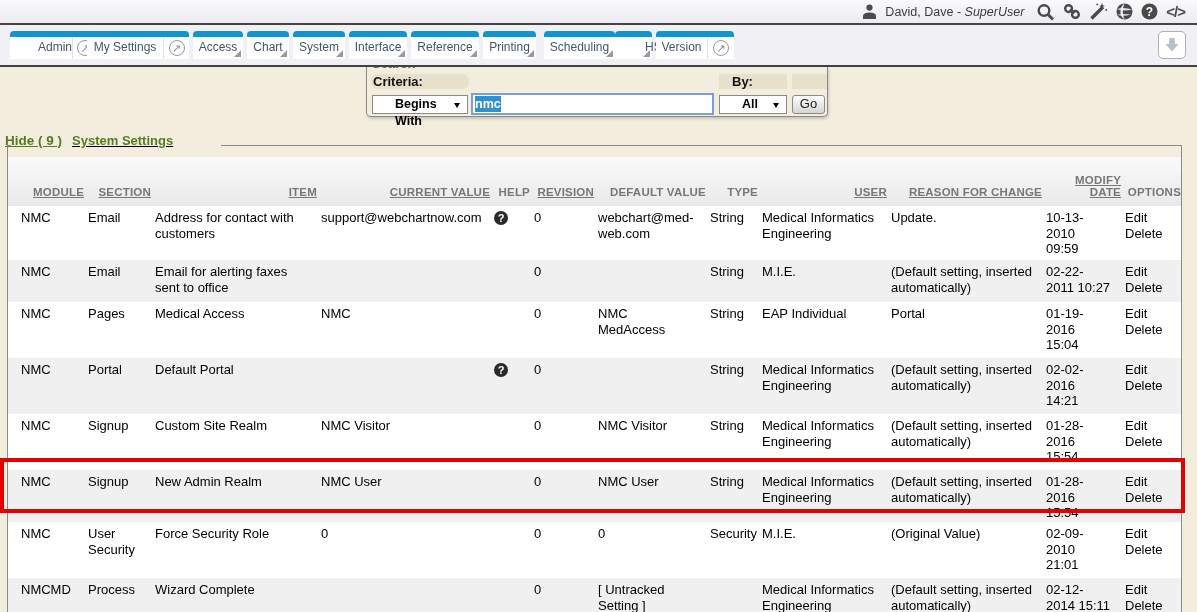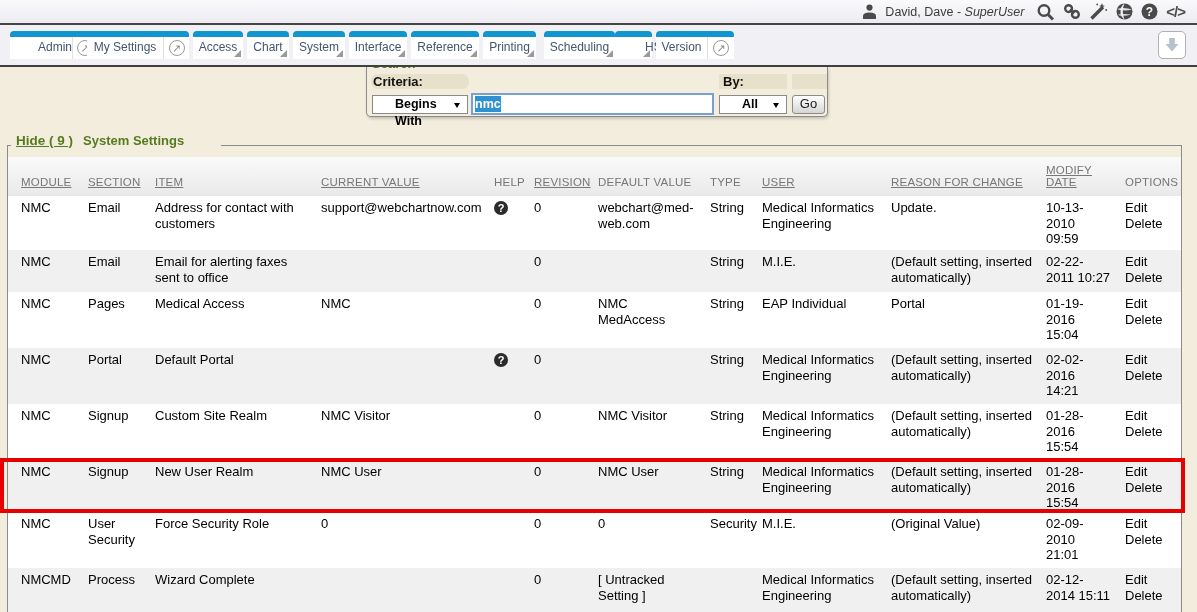--- a/index.html
+++ b/index.html
@@ -49,28 +49,28 @@
   border-left:3.5px solid transparent; border-right:3.5px solid transparent; border-top:5px solid #000; }
 #sinput { position:absolute; left:104px; top:26px; width:243px; height:22px;
   border:2px solid #7a9fd4; background:#fff; font-size:12.5px; font-weight:bold; line-height:18px; padding-left:2px; }
 #sinput .sel { background:#3091d1; color:#fff; padding:1px 0; }
 #gobtn { position:absolute; left:425px; top:28px; width:33px; height:19px;
   background:linear-gradient(#ffffff,#d5d5d5); border:1px solid #8a8a8a; border-radius:3px;
   font-size:13px; color:#1a1a1a; text-align:center; line-height:16px; }
 
 
 .fsline { position:absolute; background:#8a8a8a; }
-#legend { position:absolute; left:16px; top:133px; display:flex; align-items:baseline; z-index:1; }
+#legend { position:absolute; left:5px; top:133px; display:flex; align-items:baseline; z-index:1;text-decoration:underline; }
 #hidelink { font-size:13.5px; font-weight:bold; color:#567b1f; text-decoration:underline; }
 #sstitle { font-size:13px; font-weight:bold; color:#567b1f; margin-left:10px; }
 
 
 #tbl { position:absolute; left:8px; top:157px; width:1173px; border-collapse:collapse; table-layout:fixed; }
-#tbl th { background:linear-gradient(#fafafa,#e9e9ea); color:#777777; font-size:11.5px; letter-spacing:0.2px; font-weight:normal;
-  text-align:left; vertical-align:bottom; height:39px; padding:0 0 8px 4px; white-space:nowrap; }
+#tbl th { background:linear-gradient(#fafafa,#e9e9ea); color:#777777; font-size:11.5px; letter-spacing:0.2px; font-weight:bold;
+  text-align:right; vertical-align:bottom; height:49px; padding:0 0 8px 4px; white-space:nowrap; }
 #tbl th.u { text-decoration:underline; }
 #tbl td { font-size:13px; color:#000; vertical-align:top; padding:4px 0 0 4px; line-height:15.5px; white-space:nowrap; overflow:hidden; }
 #tbl tr.odd td { background:#fff; }
 #tbl tr.even td { background:#f0f0f0; }
 #tbl td.c1 { padding-left:13px; }
 #tbl th.c1 { padding-left:13px; }
 .qicon { display:inline-block; width:14px; height:14px; border-radius:50%; background:#2b2b2b;
   color:#fff; font-size:11px; font-weight:bold; text-align:center; line-height:14px; }
 #redbox { position:absolute; left:0px; top:458px; width:1185px; height:55px;
   border:4px solid #e60000; z-index:3; }
@@ -172,21 +172,21 @@
     </div>
     <div id="dlbtn">
       <svg width="16" height="16" viewBox="0 0 16 16">
         <path d="M5.2 1 L10.8 1 L10.8 7 L14.5 7 L8 14.5 L1.5 7 L5.2 7 Z" fill="#b3c2cd"></path>
       </svg>
     </div>
   </div>
 
   <div id="spanel">
     <div class="shcell" style="left:4px;  width:98px;border-radius:7px;">Criteria:</div>
-    <div class="shcell" style="left:352px; width:68px; padding-left:4px;">By:</div>
+    <div class="shcell" style="left:352px; width:68px; padding-left:13px;">By:</div>
     <div class="shcell" style="left:425px; width:35px;"></div>
     <div class="fselect" style="left:5px; top:28px; width:96px;">Begins With<span class="arr"></span></div>
     <div id="sinput"><span class="sel">nmc</span></div>
     <div class="fselect" style="left:352px; top:28px; width:68px;">All<span class="arr"></span></div>
     <div id="gobtn">Go</div>
   </div>
 
   <div class="fsline" style="left:7px;  top:145px; width:4px;   height:1px;"></div>
   <div class="fsline" style="left:221px;top:145px; width:960px; height:1px;"></div>
   <div class="fsline" style="left:7px;  top:145px; width:1px;   height:467px;"></div>
@@ -292,21 +292,21 @@
       <td>NMC Visitor</td>
           <td>String</td>
           <td>Medical Informatics<br>Engineering</td>
       <td>(Default setting, inserted<br>automatically)</td>
           <td>01-28-<br>2016<br>15:54</td>
           <td>Edit<br>Delete</td>
     </tr>
     <tr class="even" style="height:52px;">
       <td class="c1">NMC</td>
           <td>Signup</td>
-          <td>New User Realm</td>
+          <td>New Admin Realm</td>
           <td>NMC User</td>
           <td></td>
           <td>0</td>
       <td>NMC User</td>
           <td>String</td>
           <td>Medical Informatics<br>Engineering</td>
       <td>(Default setting, inserted<br>automatically)</td>
           <td>01-28-<br>2016<br>15:54</td>
           <td>Edit<br>Delete</td>
     </tr>

